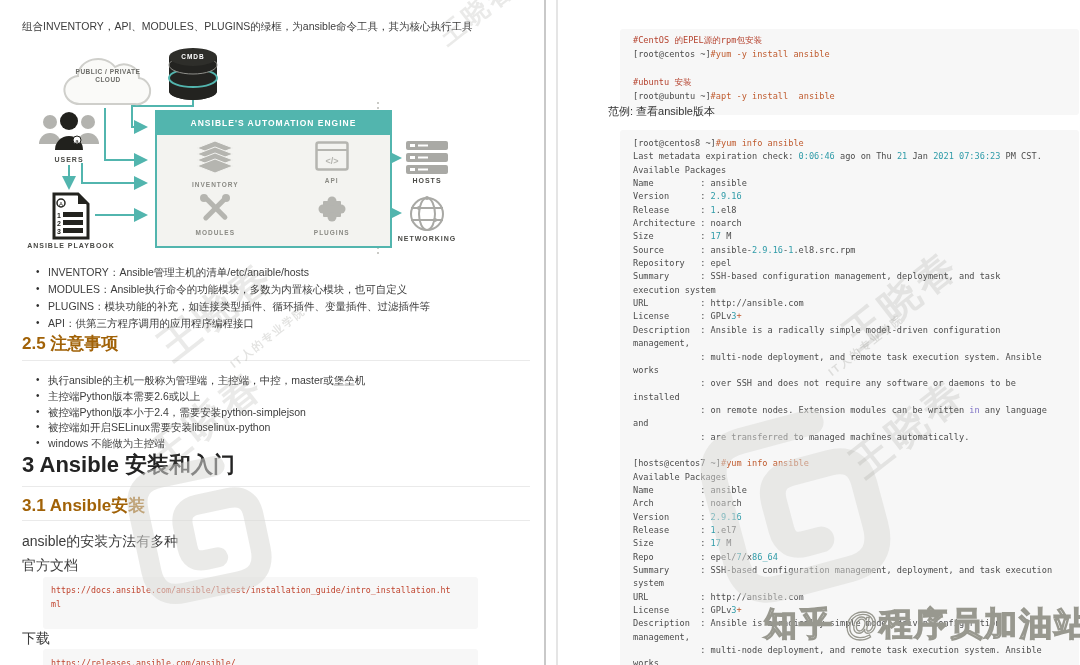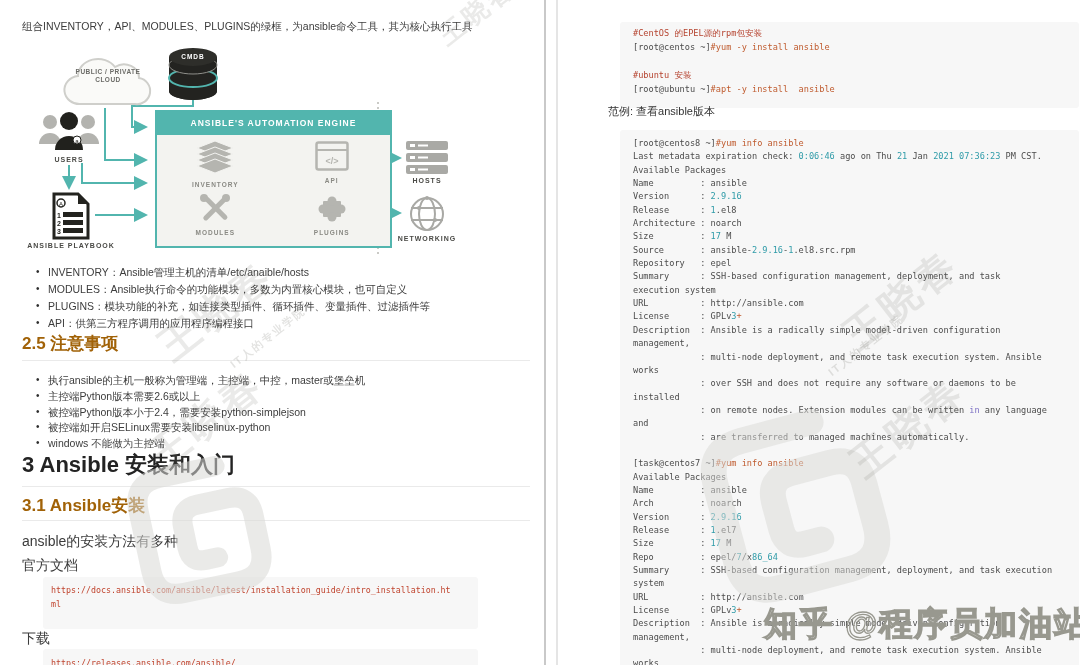--- a/index.html
+++ b/index.html
@@ -24,21 +24,21 @@
       border-bottom:1px solid #eaeaea;height:36px;}
   .para{left:22px;font-size:14px;color:#3c3c3c;}
   
   .code{background:#f7f7f7;border-radius:3px;font-family:"DejaVu Sans Mono","Liberation Mono",monospace;overflow:hidden;}
   .cl{height:13.35px;white-space:pre;}
   .lcode{left:43px;width:427px;font-size:8.3px;}
   .lcode .cl{height:13.5px;}
   .lcode1{top:577px;height:44px;padding:8px 0 0 8px;}
   .lcode2{top:649px;height:16px;padding:9px 0 0 8px;}
   .rcode{left:620px;width:446px;font-size:8.6px;}
-  .rcode1{top:22px;height:80px;padding:6px 0 0 13px;}
+  .rcode1{top:29px;height:80px;padding:6px 0 0 13px;}
   .rcode1 .cl{height:14px;}
   .rcode2{top:130px;height:535px;padding:8px 0 0 13px;}
   .p{color:#4c4c4c;} .cmd{color:#bf5a2d;text-align:center;} .com{color:#b5432f;}
   .num{color:#2f9ba8;} .kw{color:#7d71c4;} .red{color:#c0442e;}
   .example{left:608px;top:104px;font-size:11px;color:#333;}
   
   #diagram{left:28px;top:42px;width:440px;height:222px;}
   #diagram .lbl{position:absolute;font-size:7px;font-weight:bold;color:#4a4a46;letter-spacing:1px;text-align:center;}
   .cloudbox{left:25px;top:10px;width:110px;height:60px;}
   .cloudlbl{position:absolute;left:0;top:16px;width:110px;text-align:center;font-size:6.5px;
@@ -324,21 +324,21 @@
       <div class="cl"><span class="p">Description  : Ansible is a radically simple model-driven configuration</span></div>
       <div class="cl"><span class="p">management,</span></div>
       <div class="cl"><span class="p">             : multi-node deployment, and remote task execution system. Ansible</span></div>
       <div class="cl"><span class="p">works</span></div>
       <div class="cl"><span class="p">             : over SSH and does not require any software or daemons to be</span></div>
       <div class="cl"><span class="p">installed</span></div>
       <div class="cl"><span class="p">             : on remote nodes. Extension modules can be written </span><span class="kw">in</span><span class="p"> any language</span></div>
       <div class="cl"><span class="p">and</span></div>
       <div class="cl"><span class="p">             : are transferred to managed machines automatically.</span></div>
       <div class="cl"><span class="p"></span></div>
-      <div class="cl"><span class="p">[task@centos7 ~]</span><span class="cmd">#yum info ansible</span></div>
+      <div class="cl"><span class="p">[hosts@centos7 ~]</span><span class="cmd">#yum info ansible</span></div>
       <div class="cl"><span class="p">Available Packages</span></div>
       <div class="cl"><span class="p">Name         : ansible</span></div>
       <div class="cl"><span class="p">Arch         : noarch</span></div>
       <div class="cl"><span class="p">Version      : </span><span class="num">2.9.16</span></div>
       <div class="cl"><span class="p">Release      : </span><span class="num">1</span><span class="p">.el7</span></div>
       <div class="cl"><span class="p">Size         : </span><span class="num">17</span><span class="p"> M</span></div>
       <div class="cl"><span class="p">Repo         : epel/</span><span class="num">7</span><span class="p">/x</span><span class="num">86_64</span></div>
       <div class="cl"><span class="p">Summary      : SSH-based configuration management, deployment, and task execution</span></div>
       <div class="cl"><span class="p">system</span></div>
       <div class="cl"><span class="p">URL          : http://ansible.com</span></div>

